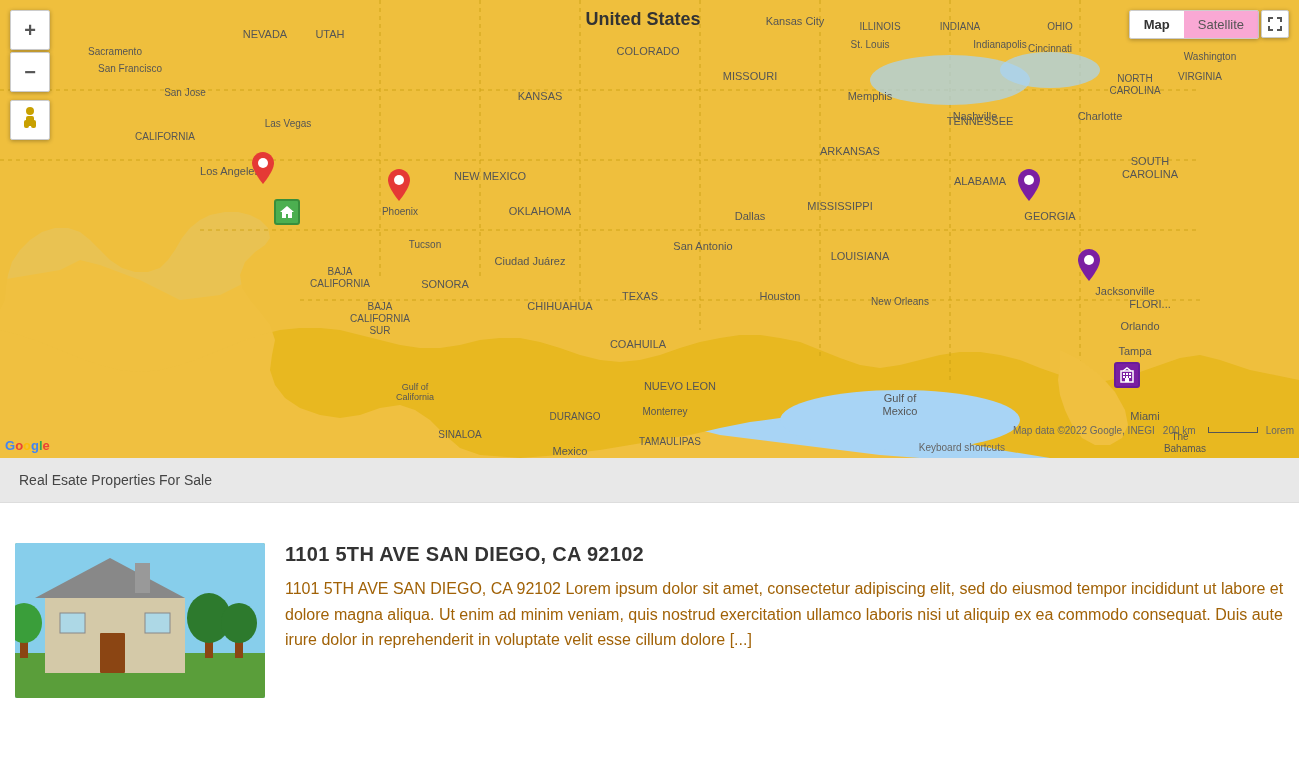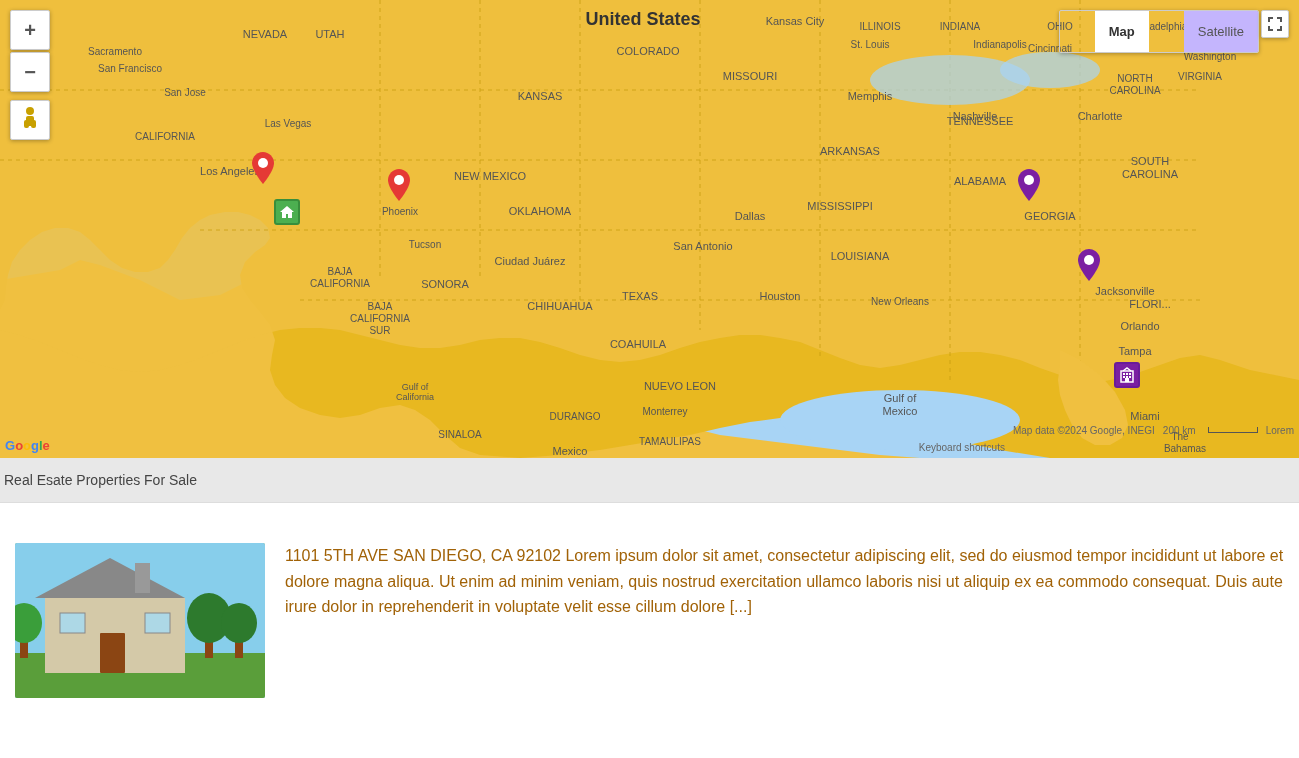--- a/index.html
+++ b/index.html
@@ -61,35 +61,34 @@
       top: 10px;
       right: 40px;
       display: flex;
       border: 1px solid #ccc;
       border-radius: 2px;
       overflow: hidden;
       box-shadow: 0 1px 4px rgba(0,0,0,0.3);
       z-index: 10;
     }
     .map-type-btn {
-      padding: 13px 14px;
+      padding: 6px 14px;
       background: #fff;
       border: none;
       cursor: pointer;
       font-size: 13px;
       font-weight: 500;
       color: #333;
-      margin-left: 35px;
     }
     .map-type-btn.active {
       background: #fff;
       font-weight: 700;
     }
     .map-type-btn:not(.active) {
-      background: #c4b5fd;
+      background: #f9a8d4;
       color: #555;
     }
 
     
     .map-fullscreen {
       position: absolute;
       top: 10px;
       right: 10px;
       width: 28px;
       height: 28px;
@@ -160,21 +159,21 @@
     
     .marker {
       position: absolute;
       z-index: 5;
       transform: translate(-50%, -100%);
     }
 
     
     .section-title {
       background: #e8e8e8;
-      padding: 14px 4px;
+      padding: 14px 19px;
       font-size: 14px;
       color: #444;
       border-bottom: 1px solid #ddd;
     }
 
     
     .listing-container {
       padding: 20px 15px;
     }
     .listing-item {
@@ -402,21 +401,21 @@
   </div>
 
   <div class="map-attribution">
     <div class="google-logo">
       <span>G</span><span>o</span><span>o</span><span>g</span><span>l</span><span>e</span>
     </div>
   </div>
 
   <div class="map-footer-right">
     <span style="cursor:pointer;margin-top:35px;">Keyboard shortcuts</span>
-    <span>Map data ©2024 Google, INEGI</span>
+    <span>Map data ©2022 Google, INEGI</span>
     <div class="scale-bar">
       <span>200 km</span>
       <div class="scale-line"></div>
     </div>
     <span style="cursor:pointer;">Lorem</span>
   </div>
 </div>
 
 <div class="section-title">
   <span>Real Esate Properties For Sale</span>
@@ -449,16 +448,17 @@
         <ellipse cx="194" cy="75" rx="22" ry="25" fill="#2d7a2d"></ellipse>
         <rect x="5" y="90" width="8" height="25" fill="#8B4513"></rect>
         <ellipse cx="9" cy="80" rx="18" ry="20" fill="#3a9e3a"></ellipse>
 
         <rect x="220" y="90" width="8" height="25" fill="#8B4513"></rect>
         <ellipse cx="224" cy="80" rx="18" ry="20" fill="#2d7a2d"></ellipse>
       </svg>
     </div>
 
     <div class="listing-content">
+      <div class="listing-title">1101 5TH AVE SAN DIEGO, CA 92102</div>
       <div class="listing-desc">1101 5TH AVE SAN DIEGO, CA 92102 Lorem ipsum dolor sit amet, consectetur adipiscing elit, sed do eiusmod tempor incididunt ut labore et dolore magna aliqua. Ut enim ad minim veniam, quis nostrud exercitation ullamco laboris nisi ut aliquip ex ea commodo consequat. Duis aute irure dolor in reprehenderit in voluptate velit esse cillum dolore [...]</div>
     </div>
   </div>
 </div>
 
 </body></html>

